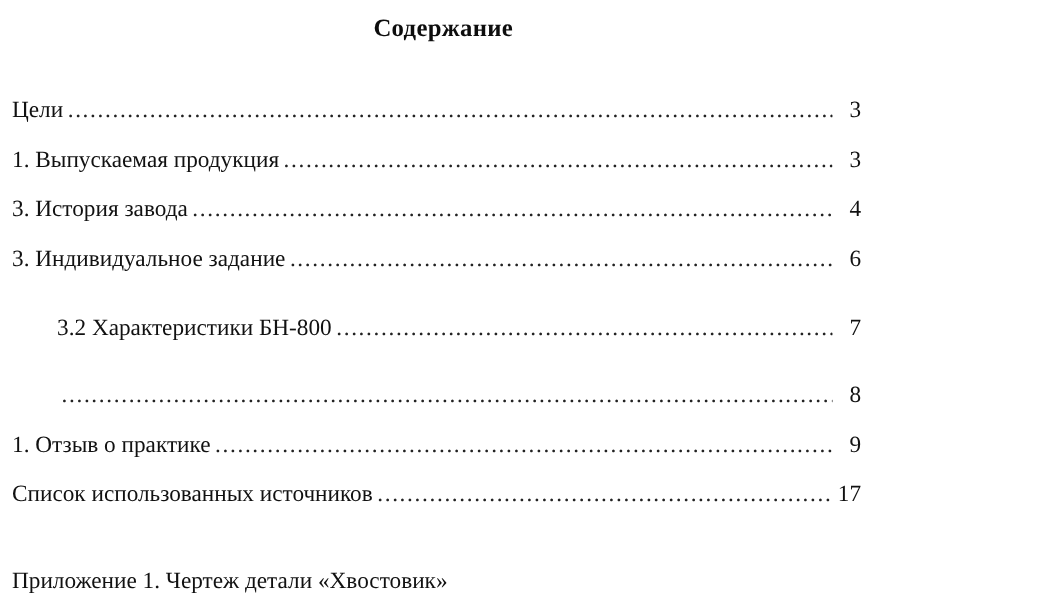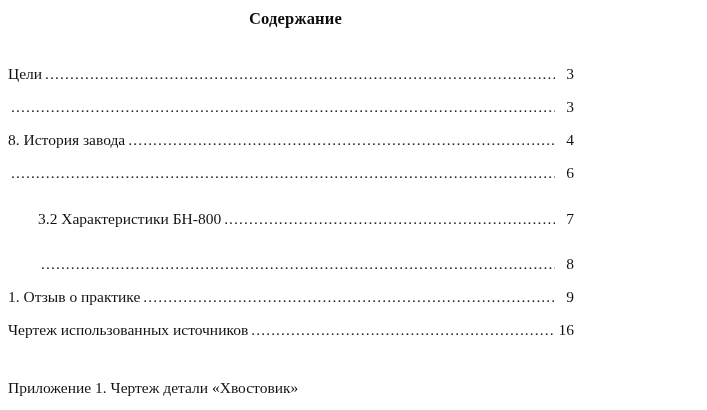--- a/index.html
+++ b/index.html
@@ -84,31 +84,33 @@
 
   <div class="toc">
 
     <div class="toc-entry level-1">
       <span class="toc-label">Цели</span>
       <span class="toc-dots">......................................................................................................................................................</span>
       <span class="toc-page">3</span>
     </div>
 
     <div class="toc-entry level-1">
+      <span class="toc-label">1. Выпускаемая продукция</span>
       <span class="toc-dots">......................................................................................................................................................</span>
       <span class="toc-page">3</span>
     </div>
 
     <div class="toc-entry level-1">
-      <span class="toc-label">8. История завода</span>
+      <span class="toc-label">3. История завода</span>
       <span class="toc-dots">......................................................................................................................................................</span>
       <span class="toc-page">4</span>
     </div>
 
     <div class="toc-entry level-1">
+      <span class="toc-label">3. Индивидуальное задание</span>
       <span class="toc-dots">......................................................................................................................................................</span>
       <span class="toc-page">6</span>
     </div>
 
     <div class="toc-entry level-2">
       <span class="toc-label">3.2 Характеристики БН-800</span>
       <span class="toc-dots">......................................................................................................................................................</span>
       <span class="toc-page">7</span>
     </div>
 
@@ -117,22 +119,22 @@
       <span class="toc-page">8</span>
     </div>
 
     <div class="toc-entry level-1">
       <span class="toc-label">1. Отзыв о практике</span>
       <span class="toc-dots">......................................................................................................................................................</span>
       <span class="toc-page">9</span>
     </div>
 
     <div class="toc-entry level-1">
-      <span class="toc-label">Чертеж использованных источников</span>
+      <span class="toc-label">Список использованных источников</span>
       <span class="toc-dots">......................................................................................................................................................</span>
-      <span class="toc-page">16</span>
+      <span class="toc-page">17</span>
     </div>
 
   </div>
 
   <div class="appendix">Приложение 1. Чертеж детали «Хвостовик»</div>
 
 </div>
 
 </body></html>

